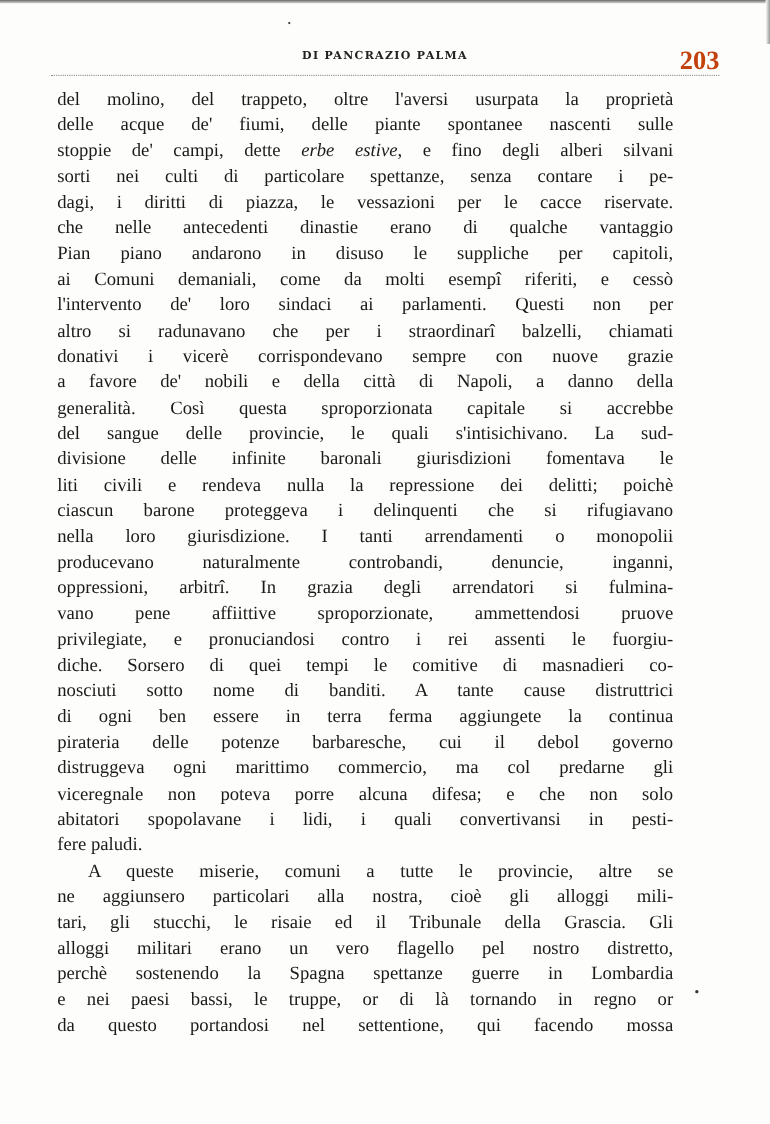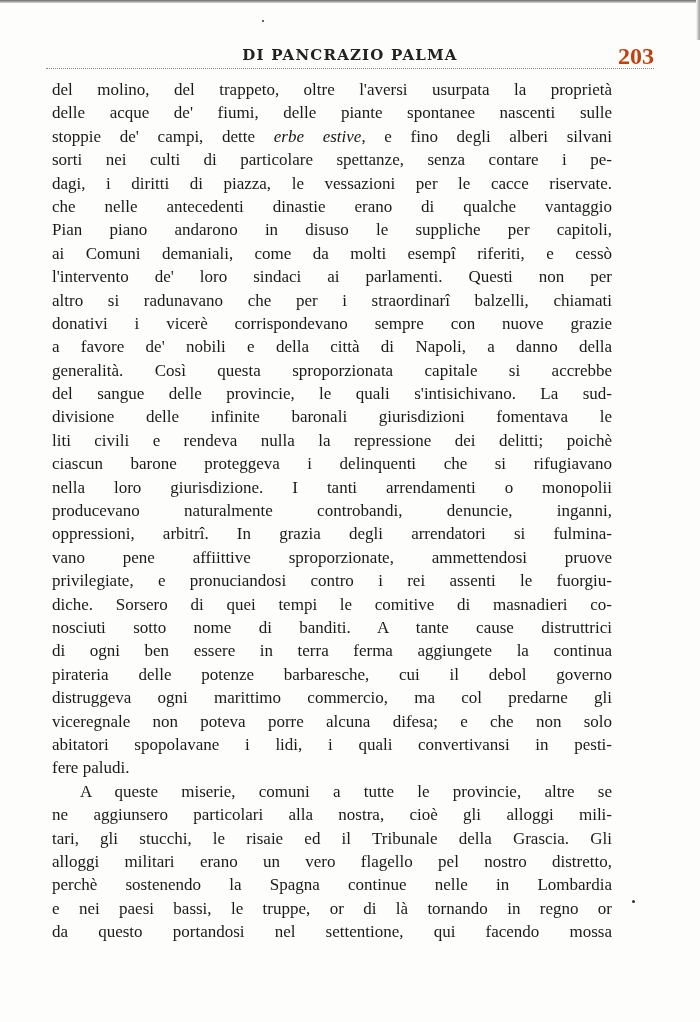--- a/index.html
+++ b/index.html
@@ -17,21 +17,21 @@
     .right-edge {
       position: absolute; right: 0; top: 0; width: 4px; height: 40px;
       background: linear-gradient(to left, #999, #fdfdfb);
     }
     .running-head {
       position: absolute; left: 46px; top: 43px; width: 608px; height: 22px;
     }
     .rh-title {
       position: absolute; left: 0; right: 0; top: 3px; text-align: center;
       font-family: "DejaVu Serif", serif;
-      font-size: 15px; letter-spacing: 1.2px; font-weight: bold;
+      font-size: 10px; letter-spacing: 1.2px; font-weight: bold;
       font-variant: small-caps; color: #222;
     }
     .rh-page {
       position: absolute; right: 0; top: 0;
       font-family: "Liberation Serif", serif;
       font-size: 24px; font-weight: bold; color: #c2410c;
     }
     .rule {
       position: absolute; left: 46px; top: 68px; width: 608px; height: 0;
       border-top: 1px dotted #888;
@@ -90,19 +90,19 @@
   <span class="line">di ogni ben essere in terra ferma aggiungete la continua</span>
   <span class="line">pirateria delle potenze barbaresche, cui il debol governo</span>
   <span class="line">distruggeva ogni marittimo commercio, ma col predarne gli</span>
   <span class="line">viceregnale non poteva porre alcuna difesa; e che non solo</span>
   <span class="line">abitatori spopolavane i lidi, i quali convertivansi in pesti-</span>
   <span class="line last">fere paludi.</span>
   <span class="line indent">A queste miserie, comuni a tutte le provincie, altre se</span>
   <span class="line">ne aggiunsero particolari alla nostra, cioè gli alloggi mili-</span>
   <span class="line">tari, gli stucchi, le risaie ed il Tribunale della Grascia. Gli</span>
   <span class="line">alloggi militari erano un vero flagello pel nostro distretto,</span>
-  <span class="line">perchè sostenendo la Spagna continue nelle in Lombardia</span>
+  <span class="line">perchè sostenendo la Spagna spettanze guerre in Lombardia</span>
   <span class="line">e nei paesi bassi, le truppe, or di là tornando in regno or</span>
   <span class="line">da questo portandosi nel settentione, qui facendo mossa</span>
 </div>
 
 <div class="speck" style="left:632px; top:900px;"></div>
 <div class="speck" style="left:262px; top:20px; width:2px; height:2px;"></div>
 
 </body></html>

